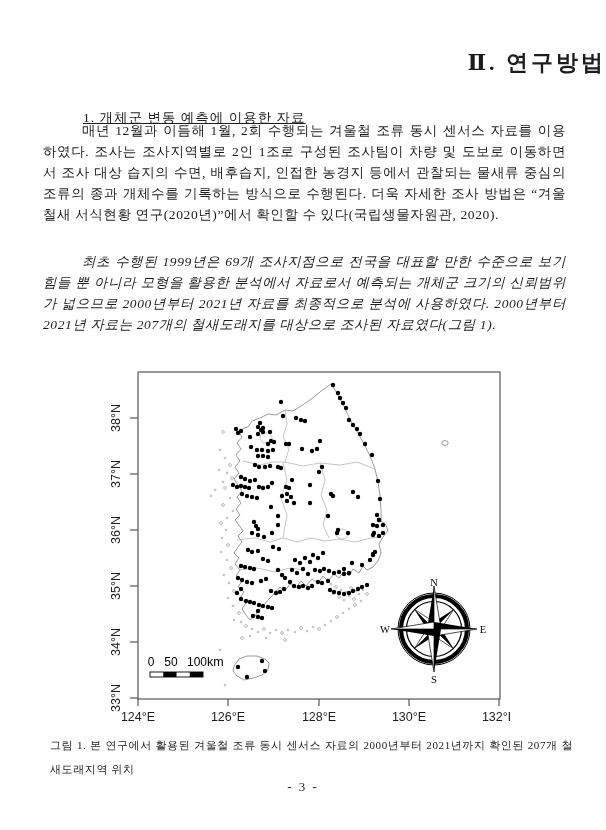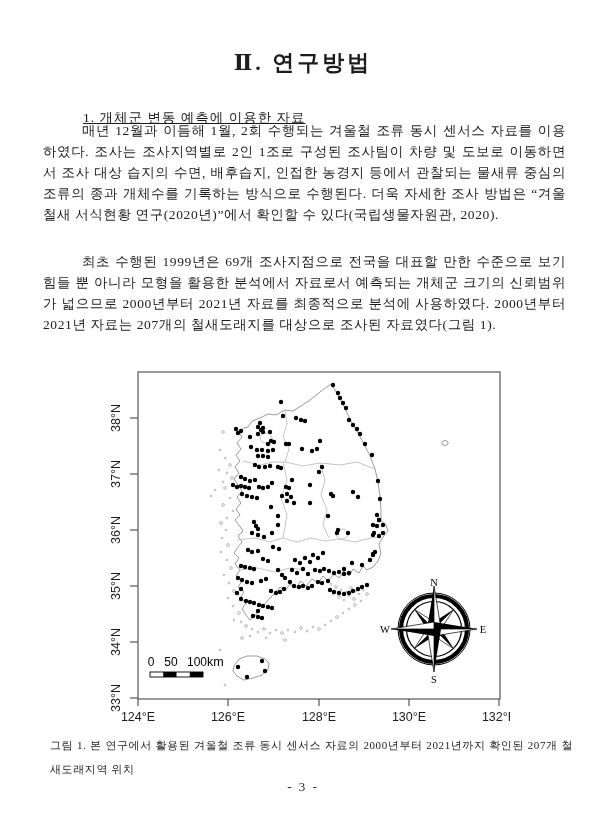--- a/index.html
+++ b/index.html
@@ -7,35 +7,35 @@
     position:relative;
     width:606px;height:830px;
     margin:0 auto;
     background:#ffffff;
     font-family:"Liberation Serif","DejaVu Serif",serif;
     color:#1c1c1c;
     overflow:hidden;
   }
   .doc-title{
     position:absolute;left:0;top:48px;width:606px;
-    text-align:center;font-size:22px;font-weight:bold;
+    text-align:right;font-size:22px;font-weight:bold;
     letter-spacing:3px;margin:0;
   }
   .section-heading{
     position:absolute;left:83px;top:109px;width:480px;
     font-size:13.5px;letter-spacing:1px;margin:0;text-decoration:underline;
   }
   .body-para{
     position:absolute;left:43px;width:523px;margin:0;
     font-size:13.5px;line-height:21px;
     text-align:justify;text-indent:39px;
     letter-spacing:0.6px;
   }
   #para1{top:120px;}
-  #para2{top:251px;}
+  #para2{top:251px;font-style:italic;}
   .figure-wrap{
     position:absolute;left:90px;top:370px;width:420px;height:362px;
   }
   .fig-caption{
     position:absolute;left:50px;top:733px;width:523px;margin:0;
     font-size:11px;line-height:24px;text-align:justify;
     letter-spacing:0.6px;
   }
   .page-number{
     position:absolute;left:0;top:779px;width:606px;margin:0;

